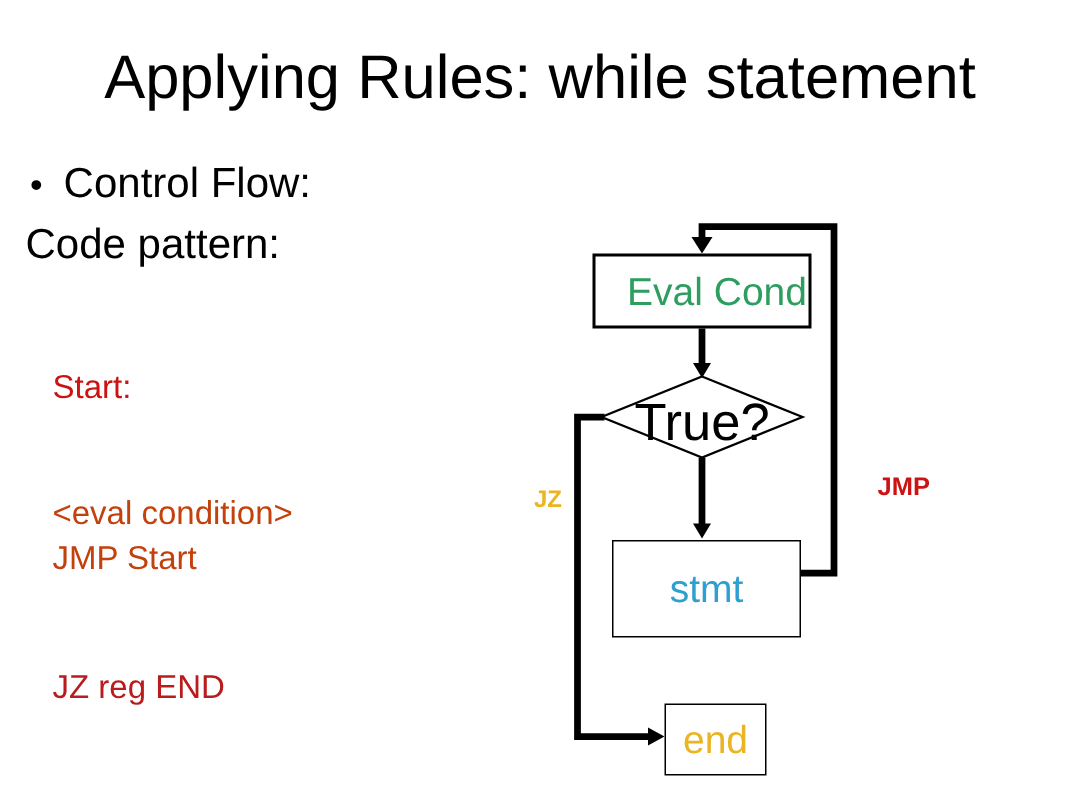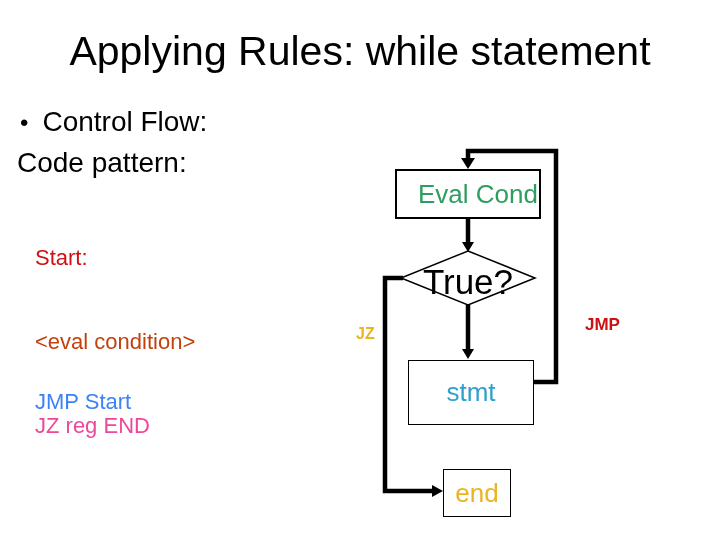--- a/index.html
+++ b/index.html
@@ -74,25 +74,25 @@
   <div id="bullet-line" class="abs">
     <span class="bullet">•</span>
     <span>Control Flow:</span>
   </div>
 
   <div id="subheading" class="abs">Code pattern:</div>
 
   <div id="code-group-1" class="abs codeblock">
     <div style="color: rgb(204, 18, 18);">Start:</div>
     <div style="color: #c2410c; text-align: center;">&lt;eval condition&gt;</div>
-    <div style="color: #ec4899;">JZ reg END</div>
+    <div style="color: #b91c1c; margin-top: 32px;">JZ reg END</div>
   </div>
 
   <div id="code-group-2" class="abs codeblock">
-    <div style="color: #3b82f6; margin-top: 30px;">JMP Start</div>
+    <div style="color: #c2410c;">JMP Start</div>
   </div>
 
 
   <svg id="flow-svg" class="abs" viewBox="0 0 720 540" xmlns="http://www.w3.org/2000/svg">
 
     <polyline points="534,382 556,382 556,151 468,151 468,159" fill="none" stroke="#000000" stroke-width="4.5"></polyline>
     <polygon points="461,158 475,158 468,169" fill="#000000"></polygon>
 
     <line x1="468" y1="216" x2="468" y2="243" stroke="#000000" stroke-width="4.5"></line>
     <polygon points="462,242 474,242 468,252" fill="#000000"></polygon>

